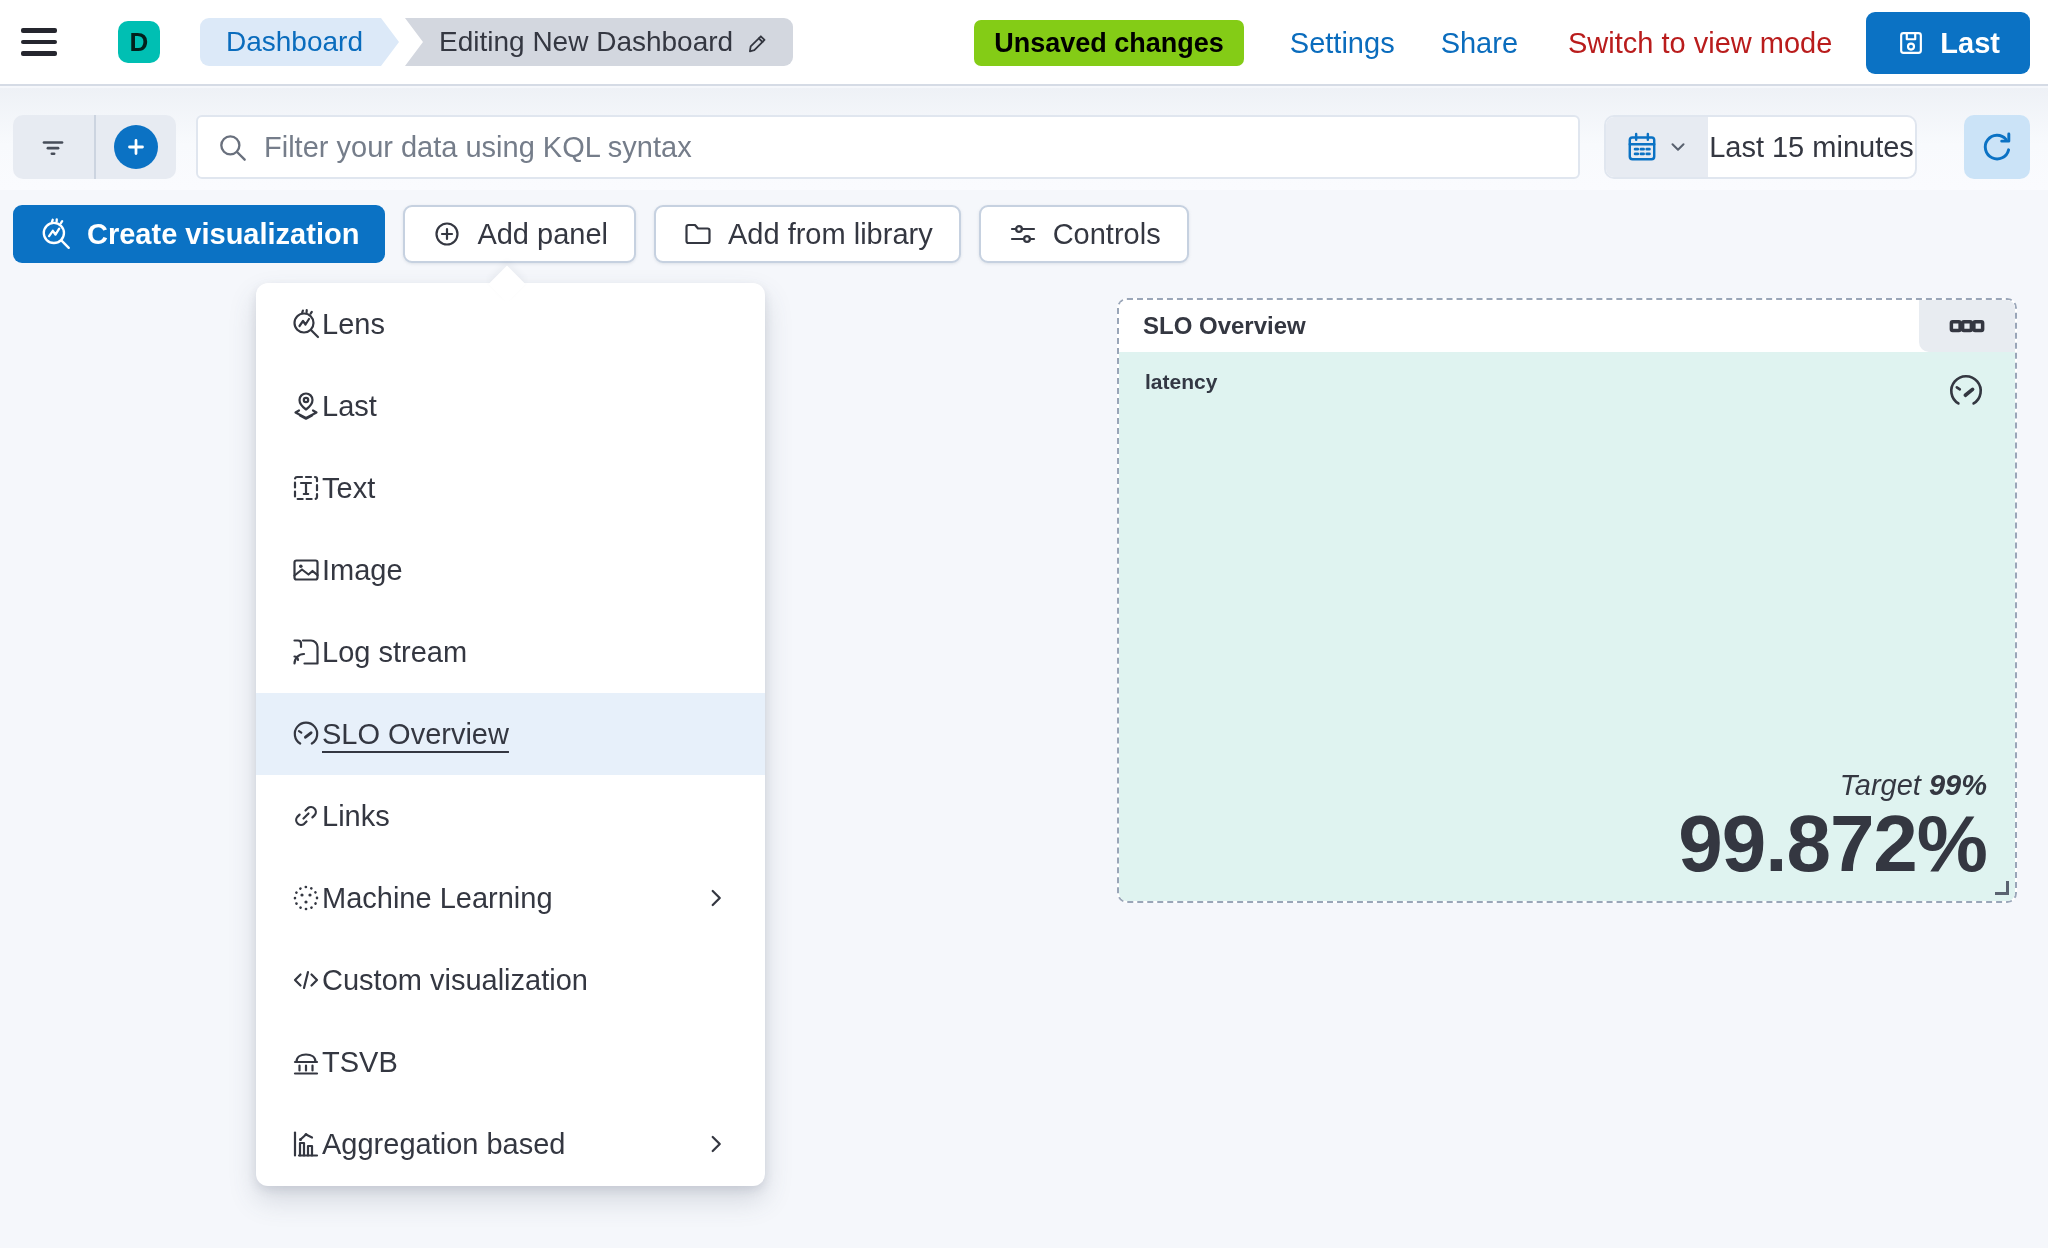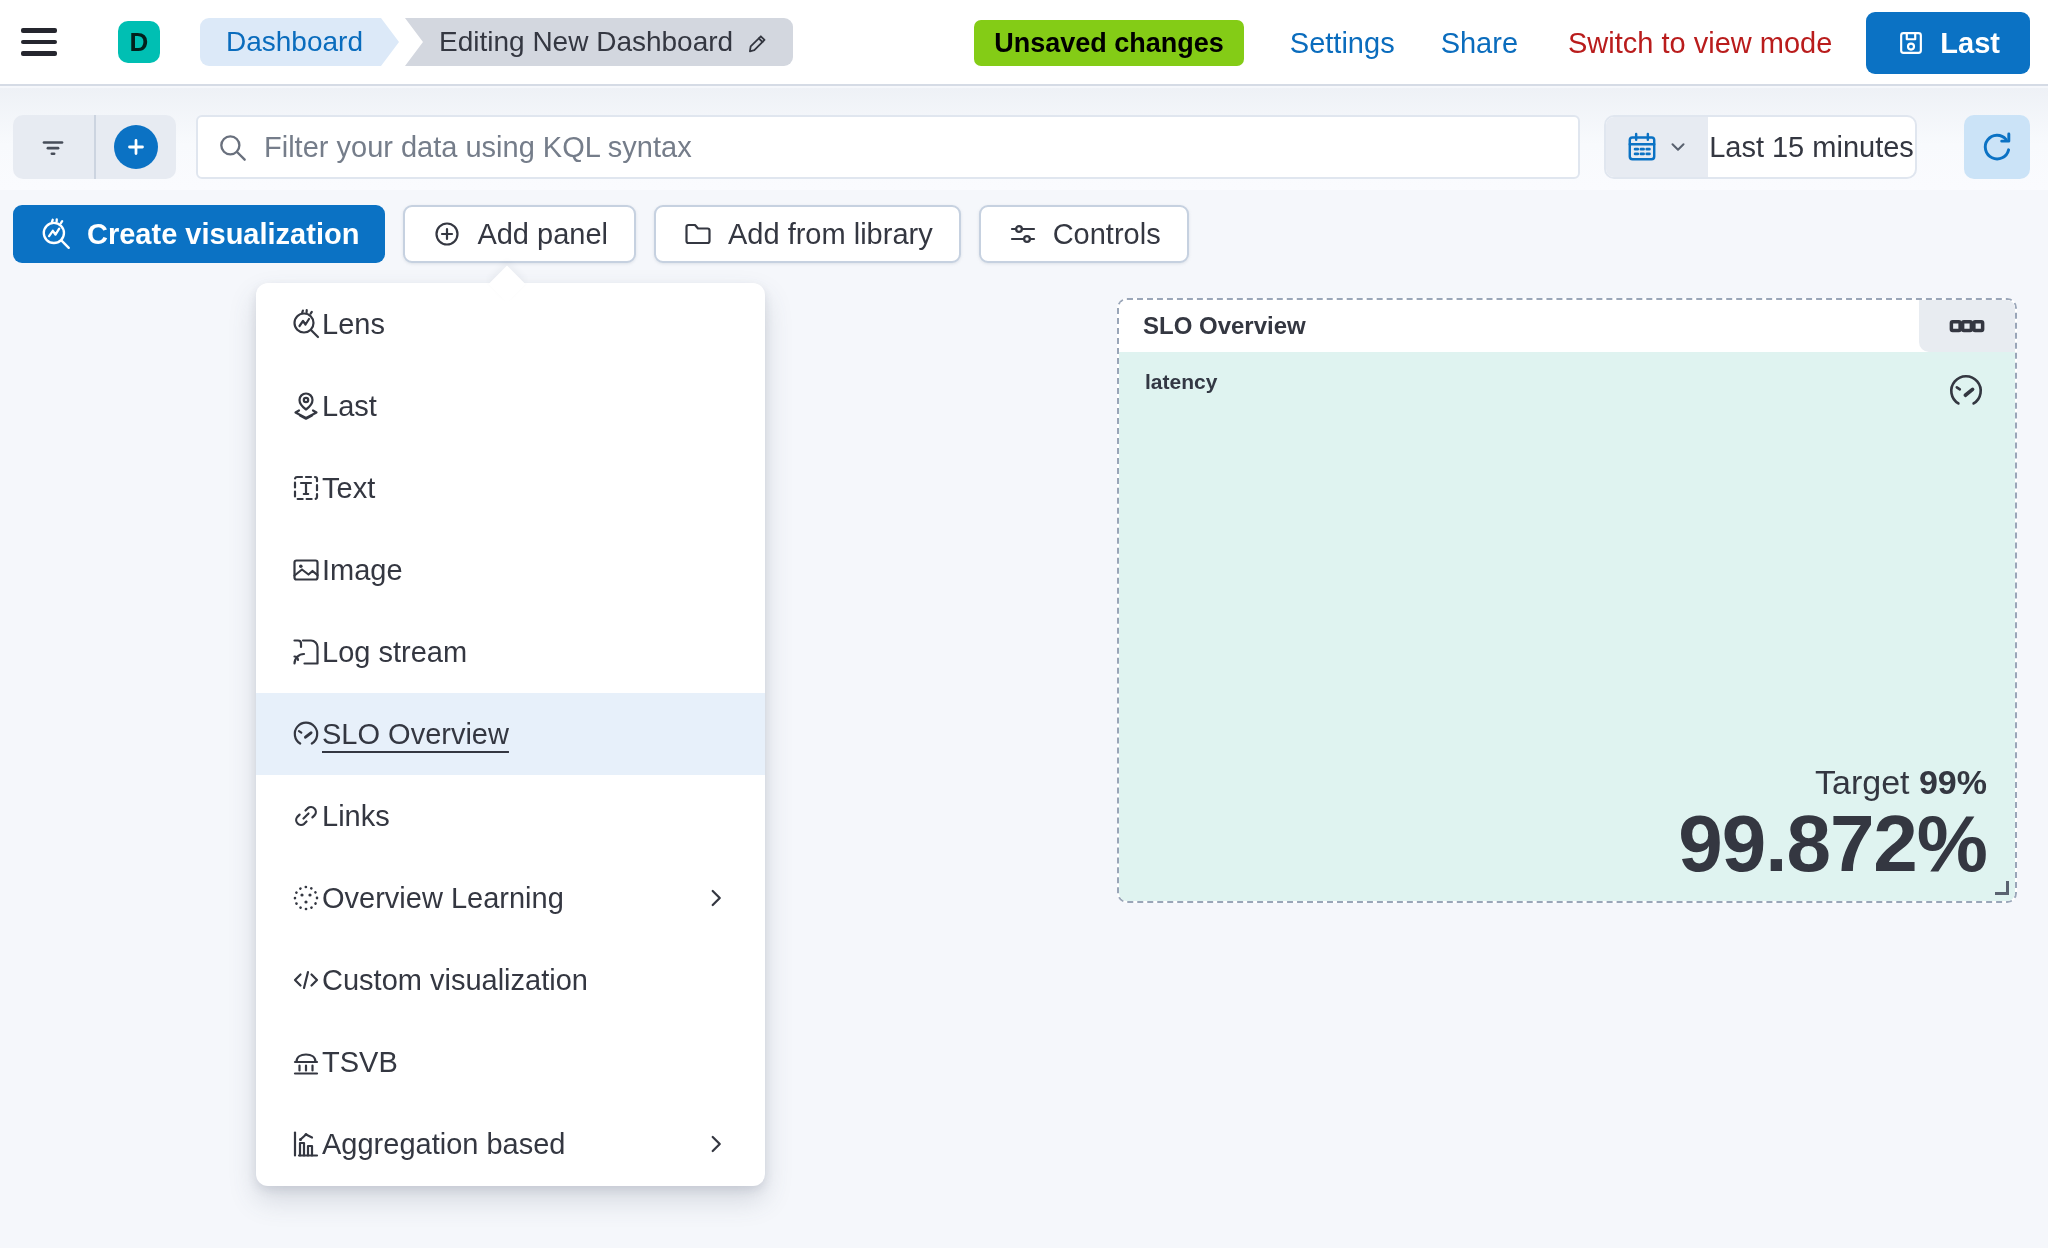--- a/index.html
+++ b/index.html
@@ -138,21 +138,21 @@
     position:absolute;top:0;right:0;width:96px;height:52px;background:var(--chip);
     border-radius:0 8px 0 10px;display:flex;align-items:center;justify-content:center;cursor:pointer;
   }
   .panel-body{
     position:absolute;left:0;top:52px;right:0;bottom:0;background:var(--mint);
     display:flex;flex-direction:column;padding:18px 28px 16px 26px;
   }
   .metric-top{display:flex;align-items:flex-start;justify-content:space-between;}
   .metric-title{font-size:21px;font-weight:700;color:#333844;}
   .metric-bottom{margin-top:auto;text-align:right;}
-  .target-line{font-size:34px;color:var(--text);}
+  .target-line{font-size:29px;color:var(--text);font-style:italic;}
   .target-line b{font-weight:700;}
   .metric-value{font-size:80px;font-weight:700;letter-spacing:-1px;line-height:1.04;color:var(--text);}
   .resize-handle{
     position:absolute;right:6px;bottom:6px;width:14px;height:14px;
     border-right:3px solid #5a6270;border-bottom:3px solid #5a6270;cursor:nwse-resize;
   }
 </style>
 </head>
 <body>
 
@@ -381,21 +381,21 @@
 
     <li>
       <span>
         <svg width="32" height="32" viewBox="0 0 32 32" fill="none" stroke="#343741" stroke-width="2.6" stroke-linecap="round">
           <circle cx="16" cy="16" r="11" stroke-dasharray="0.1 5.6"></circle>
           <circle cx="12" cy="13" r="1.6" fill="#343741" stroke="none"></circle>
           <circle cx="20" cy="13" r="1.6" fill="#343741" stroke="none"></circle>
           <circle cx="16" cy="20" r="1.6" fill="#343741" stroke="none"></circle>
         </svg>
       </span>
-      <span class="mlabel">Overview Learning</span>
+      <span class="mlabel">Machine Learning</span>
       <span class="chev">
         <svg width="30" height="30" viewBox="0 0 32 32" fill="none" stroke="#343741" stroke-width="2.4" stroke-linecap="round" stroke-linejoin="round">
           <path d="M12.5 8.5 20 16l-7.5 7.5"></path>
         </svg>
       </span>
     </li>
 
     <li>
       <span>
         <svg width="32" height="32" viewBox="0 0 32 32" fill="none" stroke="#343741" stroke-width="2.2" stroke-linecap="round" stroke-linejoin="round">

